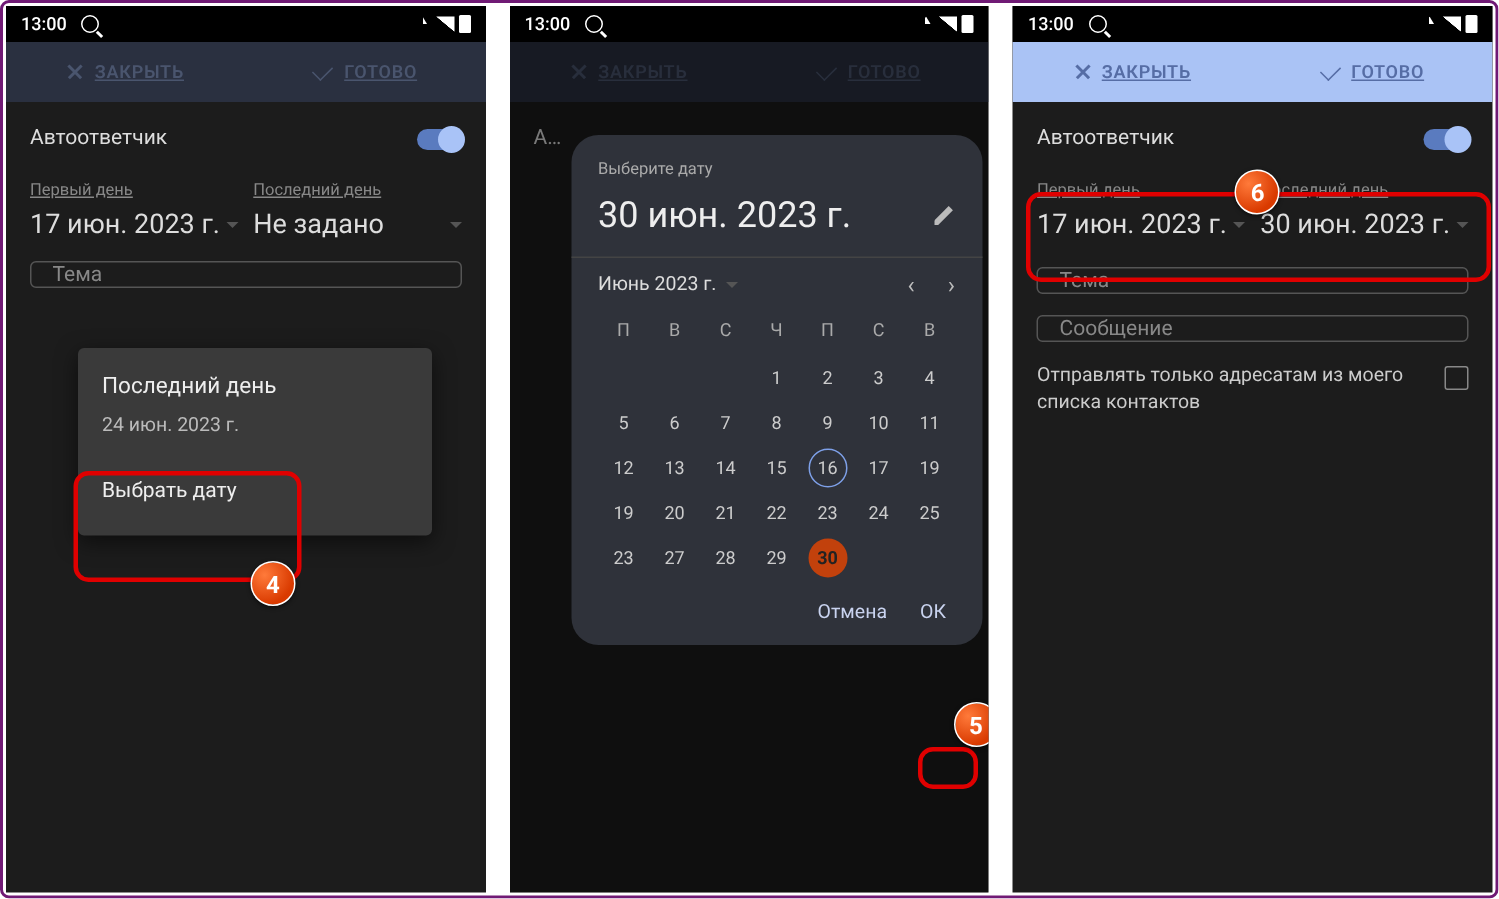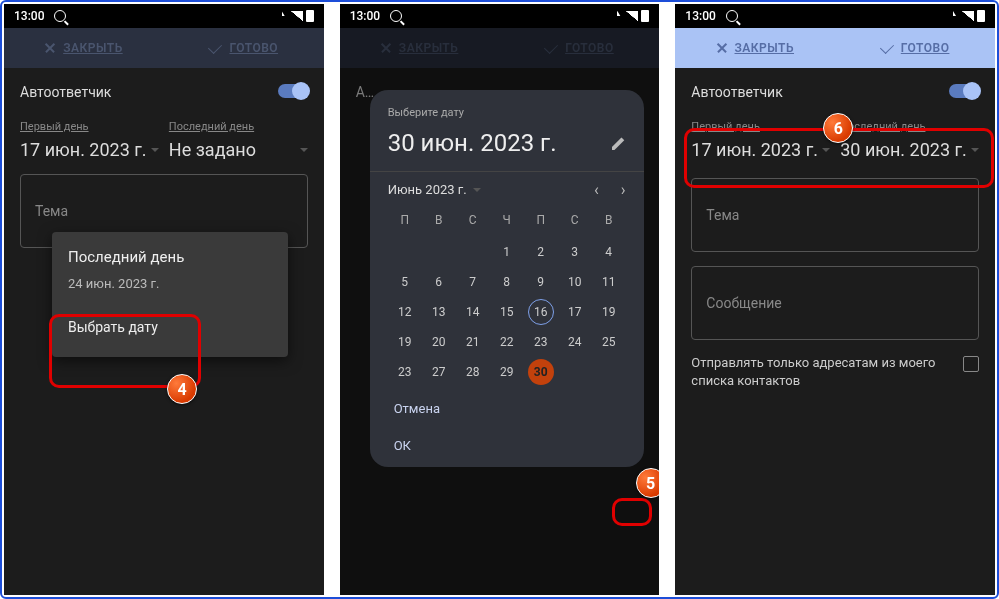--- a/index.html
+++ b/index.html
@@ -1,20 +1,20 @@
 <!DOCTYPE html>
 <html><head>
 <meta charset="utf-8">
 <style>
   * { box-sizing: border-box; margin: 0; padding: 0; font-family: Roboto, Arial, sans-serif; }
   body { background: #fff; }
   .stage {
     width: 999px; height: 599px;
     background: #fff;
-    border: 2px solid #1d4ed8;
+    border: 2px solid #701a75;
     border-radius: 6px;
     position: relative;
     display: flex;
     gap: 16px;
     padding: 2px;
   }
   .phone {
     flex: 1 1 0;
     background: #1c1c1c;
     position: relative;
@@ -59,33 +59,33 @@
     text-decoration: underline;
   }
   .topbar.blue .topbtn { color: #566da5; }
   .xicon { width:10px; height:10px; position:relative; }
   .xicon::before, .xicon::after { content:''; position:absolute; width:12px; height:1.5px; background:currentColor; top:4px; left:-1px; }
   .xicon::before { transform: rotate(45deg); }
   .xicon::after { transform: rotate(-45deg); }
   .checkicon { width:12px; height:8px; border-left:1.5px solid currentColor; border-bottom:1.5px solid currentColor; transform: rotate(-45deg); margin-top:-3px; }
   
   .pbody { padding: 0 16px; color: #ccc; position:relative; }
-  .row-toggle { display:flex; align-items:flex-start; justify-content:space-between; padding: 16px 0 10px; }
+  .row-toggle { display:flex; align-items:flex-end; justify-content:space-between; padding: 16px 0 10px; }
   .row-toggle .lbl { font-size: 14px; color: #ddd; }
   .toggle { width: 30px; height: 14px; background: #5a7bbf; border-radius: 7px; position:relative; }
   .toggle::after { content:''; position:absolute; width:18px; height:18px; background:#a9c3f7; border-radius:50%; top:-2px; right:-2px; }
   .dates { display:flex; gap:10px; margin:10px 0 14px; }
   .datecol { flex:1; }
   .datecol .cap { font-size: 11px; color:#888; margin-bottom:6px;text-decoration:underline; }
   .datecol .val { font-size: 18px; color:#ddd; display:flex; align-items:center; justify-content:space-between; }
   .chev-down { width:0; height:0; border-left:4px solid transparent; border-right:4px solid transparent; border-top:4px solid #555; }
   .field {
     border:1px solid #555;
     border-radius:4px;
-    padding:28px 14px;
+    padding:0 14px;
     margin-bottom:14px;
     font-size:14px;
     color:#888;
   }
   .chk-row { display:flex; align-items:flex-start; gap:14px; font-size:13px; color:#ccc; line-height:1.4; }
   .chk-row .txt { flex:1; }
   .chkbox { width:16px; height:16px; border:1.5px solid #888; border-radius:2px; margin-top:2px; }
   
   .redbox {
     border:3px solid #e00000;
@@ -117,40 +117,40 @@
     padding: 16px 0 10px;
     color:#ddd;
   }
   .popup .title { font-size:15px; padding:0 16px 10px; color:#eee; }
   .popup .sub { font-size:13px; padding:0 16px 16px; color:#bbb; }
   .popup .opt { font-size:14px; padding:12px 16px; color:#eee; }
   
   .backdrop { position:absolute; inset:24px 0 0 0; background:rgba(0,0,0,0.45); }
   .dialog {
     position:absolute;
-    left:30px; top:86px;
+    left:41px; top:86px;
     width:274px;
     background:#2f323a;
     border-radius:18px;
     padding:16px 18px 12px;
     color:#ddd;
   }
   .dialog .small { font-size:11px; color:#aaa; margin-bottom:10px; }
   .dialog .bigdate { font-size:24px; color:#eee; display:flex; justify-content:space-between; align-items:center; margin-bottom:14px; }
   .pencil { width:14px; height:14px; background:#bbb; clip-path: polygon(0 80%, 70% 10%, 90% 30%, 20% 100%, 0 100%); }
   .dialog hr { border:none; border-top:1px solid #444; margin:4px -18px 8px; }
   .monthrow { display:flex; align-items:center; justify-content:space-between; font-size:13px; margin-bottom:8px; }
   .monthrow .mlabel { display:flex; align-items:center; gap:6px; }
   .arrows { display:flex; gap:22px; font-size:16px; color:#bbb; }
   .calgrid { width:100%; border-collapse:collapse; }
   .calgrid th, .calgrid td { width:14.28%; height:30px; text-align:center; font-size:12px; font-weight:400; color:#ccc; }
   .calgrid th { color:#aaa; font-weight:400; padding-bottom:4px; }
   .ring { display:inline-flex; width:26px; height:26px; border:1px solid #7ea0e8; border-radius:50%; align-items:center; justify-content:center; }
   .fill { display:inline-flex; width:26px; height:26px; background:#c2410c; color:#222; border-radius:50%; align-items:center; justify-content:center;font-weight:bold; }
-  .dlg-actions { display:flex; justify-content:flex-end; gap:22px; font-size:13px; color:#c9d3ef; padding:14px 6px 2px;flex-direction:column; }
+  .dlg-actions { display:flex; justify-content:flex-end; gap:22px; font-size:13px; color:#c9d3ef; padding:14px 6px 2px; }
 </style>
 </head>
 <body>
 
 <div class="stage">
 
   <div class="phone">
     <div class="statusbar">
       <div class="sb-left">
         <span>13:00</span>

